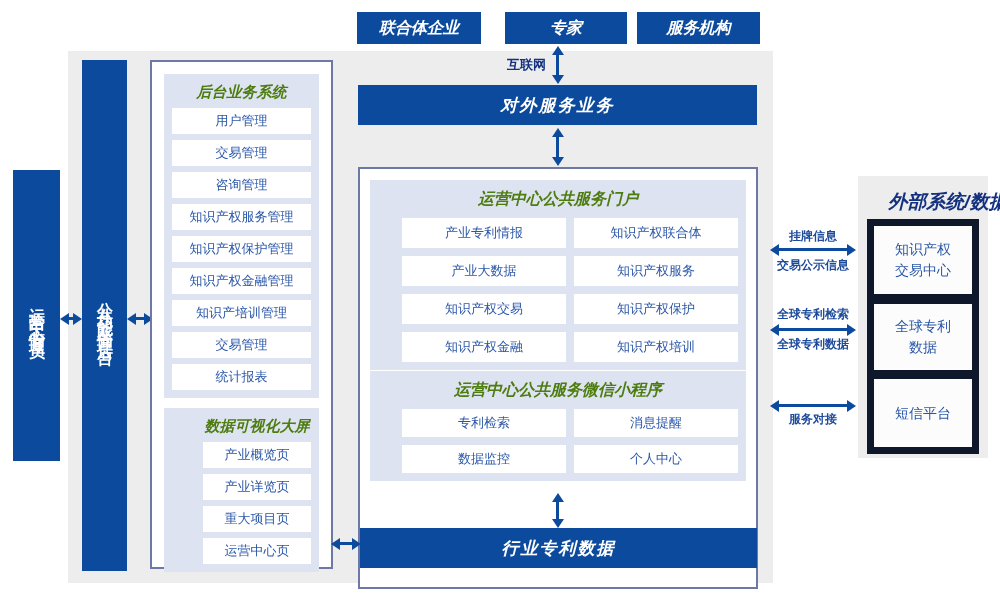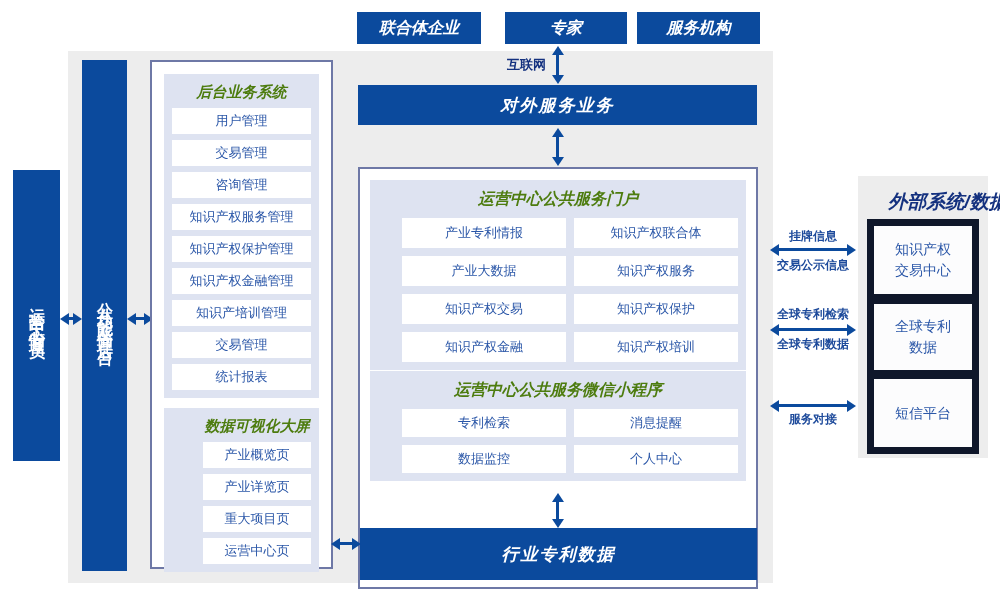--- a/index.html
+++ b/index.html
@@ -123,21 +123,21 @@
       <div class="grid2 short">
         <div class="row-item">专利检索</div>
         <div class="row-item">消息提醒</div>
         <div class="row-item">数据监控</div>
         <div class="row-item">个人中心</div>
       </div>
     </div>
   </div>
 
   <div class="varrow" style="left:556px;top:502px;height:17px;"></div>
-  <div class="blue-box bigbar" style="left:360px;top:528px;width:397px;height:52px;">行业专利数据</div>
+  <div class="blue-box bigbar" style="left:360px;top:528px;width:397px;height:40px;">行业专利数据</div>
   <div class="harrow" style="left:340px;top:542px;width:12px;"></div>
 
   <div class="small-label" style="left:768px;top:229px;">挂牌信息</div>
   <div class="harrow" style="left:779px;top:248px;width:68px;"></div>
   <div class="small-label" style="left:768px;top:258px;">交易公示信息</div>
 
   <div class="small-label" style="left:768px;top:307px;">全球专利检索</div>
   <div class="harrow" style="left:779px;top:328px;width:68px;"></div>
   <div class="small-label" style="left:768px;top:337px;">全球专利数据</div>
 

